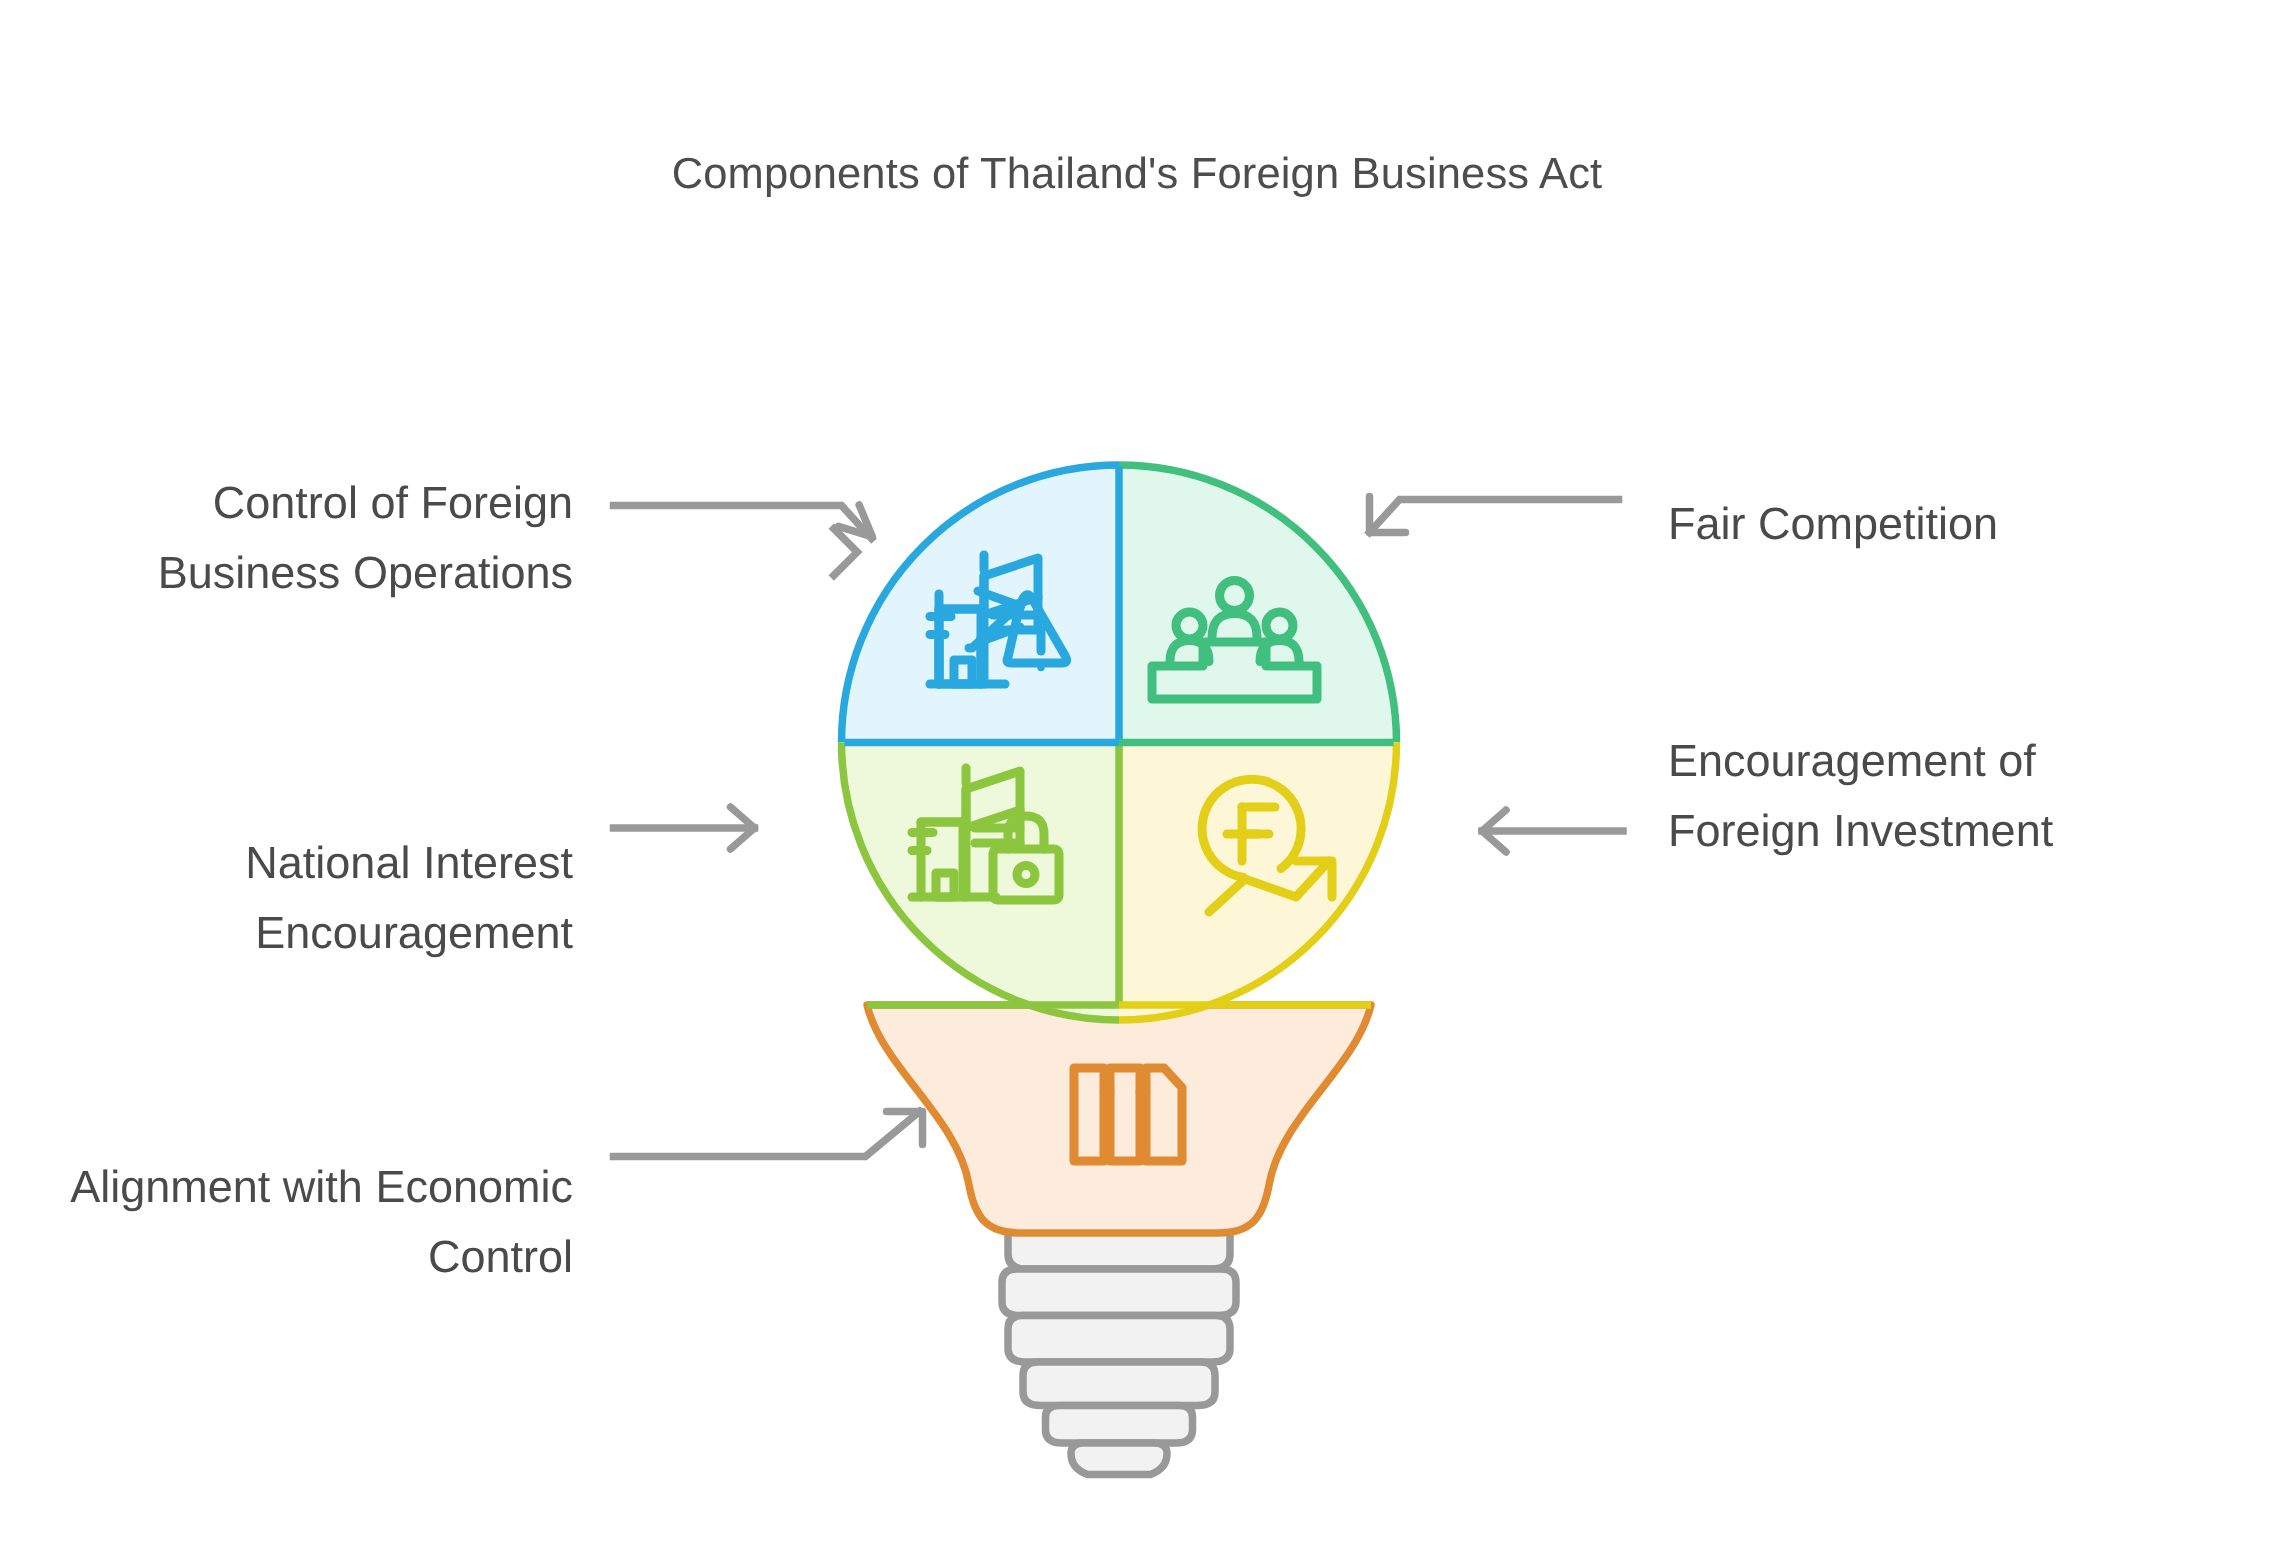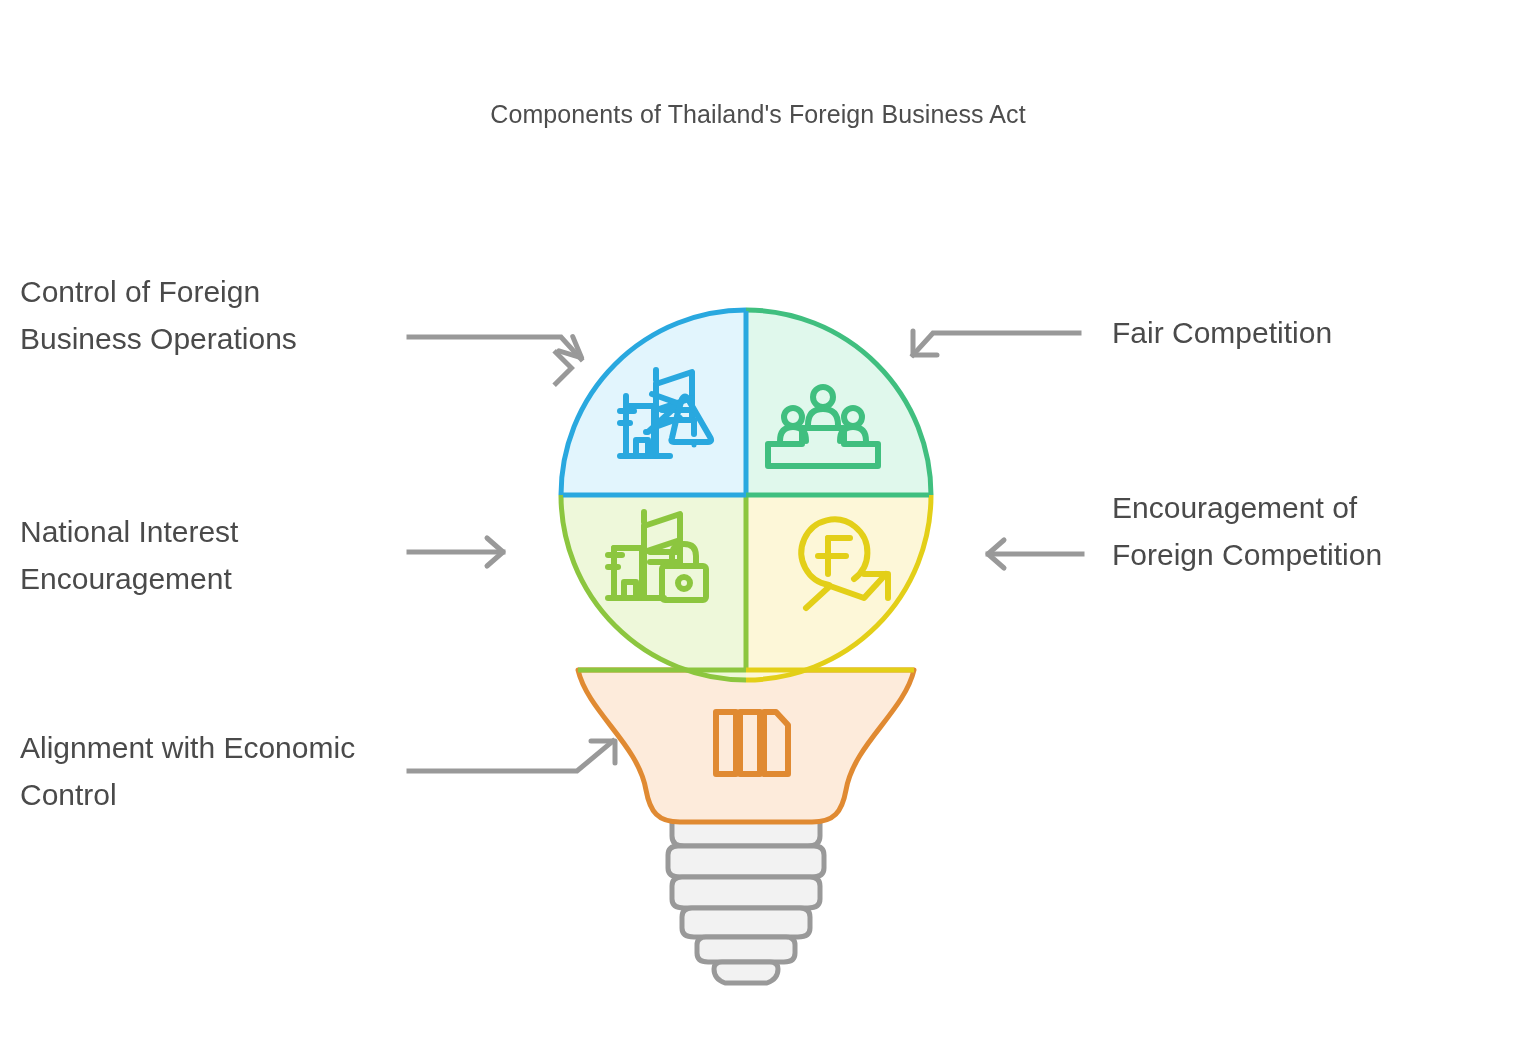--- a/index.html
+++ b/index.html
@@ -15,40 +15,40 @@
     font-family: "Liberation Sans", sans-serif;
     color: #4a4a4a;
   }
 
   #page-title {
     position: absolute;
     left: 0;
     top: 100px;
     width: 1516px;
     text-align: center;
-    font-size: 25px;
+    font-size: 29px;
     font-weight: 400;
     color: #4d4d4d;
     letter-spacing: 0.1px;
   }
 
   .label {
     position: absolute;
     font-size: 30px;
     line-height: 1.58;
     color: #4a4a4a;
     font-weight: 400;
   }
-  .label-left  { text-align: left; }
+  .label-left  { text-align: right; margin-top: 44px; }
   .label-right { text-align: left; }
 
   #label-control      { left: 20px;   top: 268px; width: 362px; }
   #label-national     { left: 20px;   top: 508px; width: 362px; }
   #label-alignment    { left: 20px;   top: 724px; width: 362px; }
-  #label-fair         { left: 1112px; top: 309px; width: 390px; }
+  #label-fair         { left: 1112px; top: 326px; width: 390px; }
   #label-encouragement{ left: 1112px; top: 484px; width: 340px; }
 
   #bulb-figure {
     position: absolute;
     left: 0;
     top: 0;
     width: 1516px;
     height: 1042px;
     pointer-events: none;
   }
@@ -59,21 +59,21 @@
 <div id="page-title">Components of Thailand's Foreign Business Act</div>
 
 <div class="label label-left" id="label-control">Control of Foreign Business Operations</div>
 
 <div class="label label-left" id="label-national">National Interest Encouragement</div>
 
 <div class="label label-left" id="label-alignment">Alignment with Economic Control</div>
 
 <div class="label label-right" id="label-fair">Fair Competition</div>
 
-<div class="label label-right" id="label-encouragement">Encouragement of Foreign Competition</div>
+<div class="label label-right" id="label-encouragement">Encouragement of Foreign Investment</div>
 
 <svg id="bulb-figure" viewBox="0 0 1516 1042" width="1516" height="1042">
 
   <defs>
 
     <clipPath id="clip-circle">
       <circle cx="746" cy="495" r="185"></circle>
     </clipPath>
     <clipPath id="clip-q-tl">
         <rect x="540" y="300" width="206" height="195"></rect>

